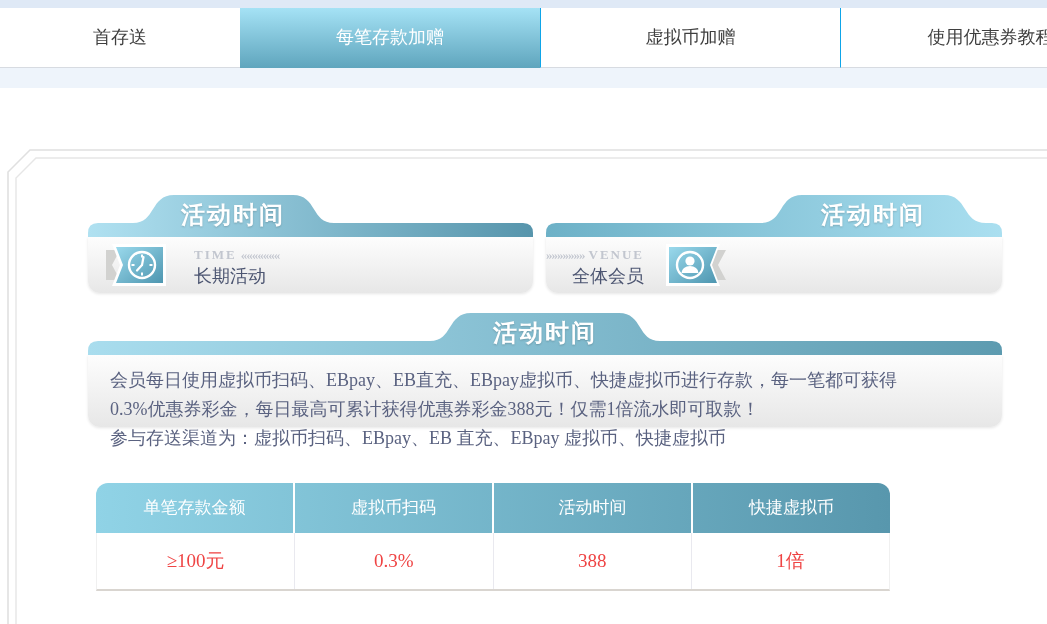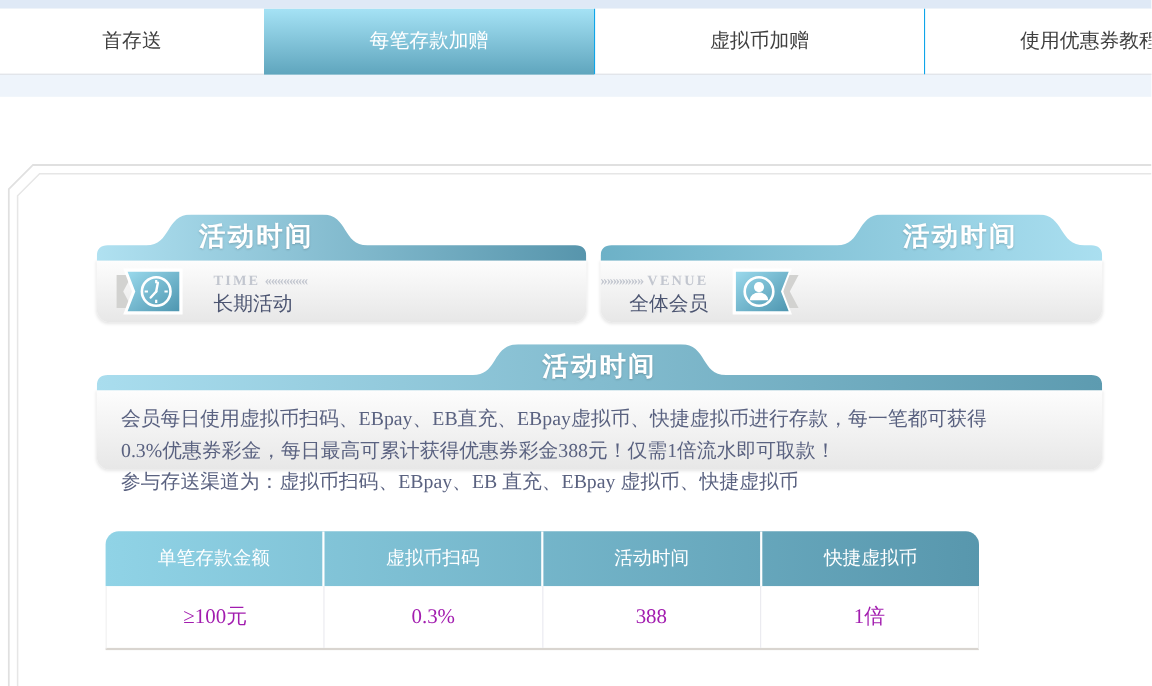--- a/index.html
+++ b/index.html
@@ -40,21 +40,21 @@
   .content-line{font-size:18px;line-height:29px;color:#5a6280;white-space:nowrap;}
 
   
   .btable{position:absolute;left:96px;top:483px;width:794px;}
   .thead{display:flex;height:50px;background:linear-gradient(90deg,#90d3e6,#5897ad);
          border-radius:12px 12px 0 0;overflow:hidden;}
   .th{flex:1;line-height:50px;text-align:center;color:#fff;font-size:17px;border-right:2px solid #fff;box-sizing:border-box;}
   .th:last-child{border-right:none;}
   .trow{display:flex;height:58px;background:#fff;border:1px solid #f0f0f0;border-top:none;
         border-bottom:2px solid #d9d5d0;box-sizing:border-box;}
-  .td{flex:1;line-height:55px;text-align:center;color:#a21caf;font-size:19px;border-right:1px solid #e9e9ef;box-sizing:border-box;}
+  .td{flex:1;line-height:55px;text-align:center;color:#ef4444;font-size:19px;border-right:1px solid #e9e9ef;box-sizing:border-box;}
   .td:last-child{border-right:none;}
 </style>
 </head>
 <body>
 
 <div class="screen">
 
   <div class="top-strip"></div>
 
   <div class="tabbar">

